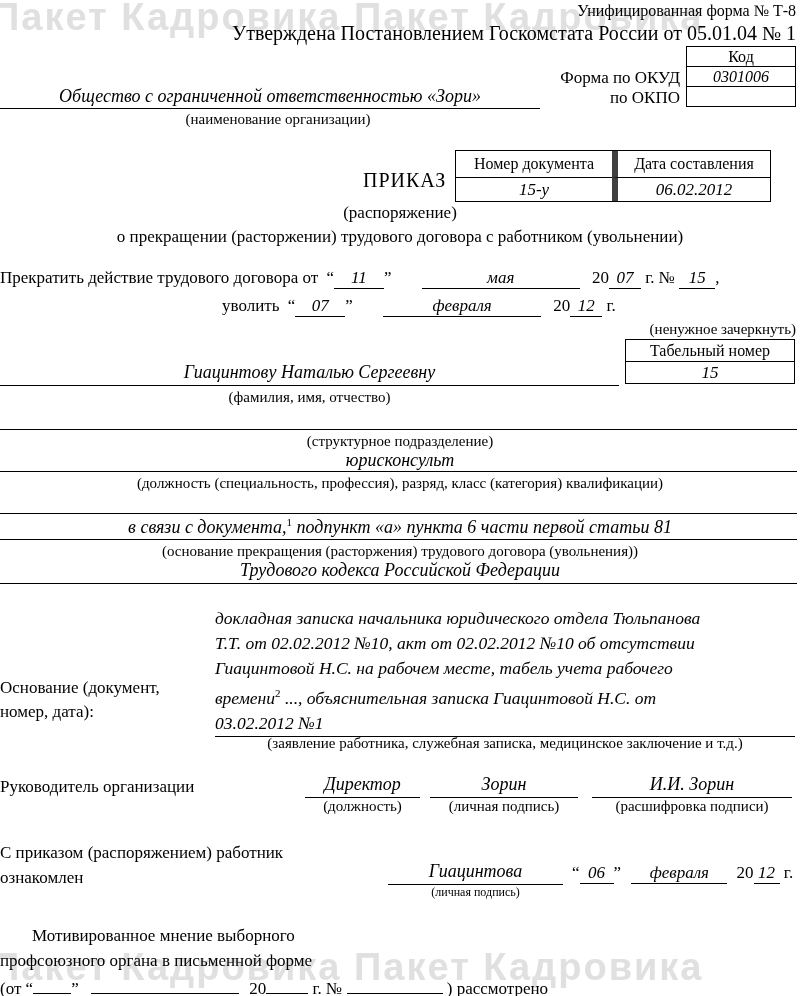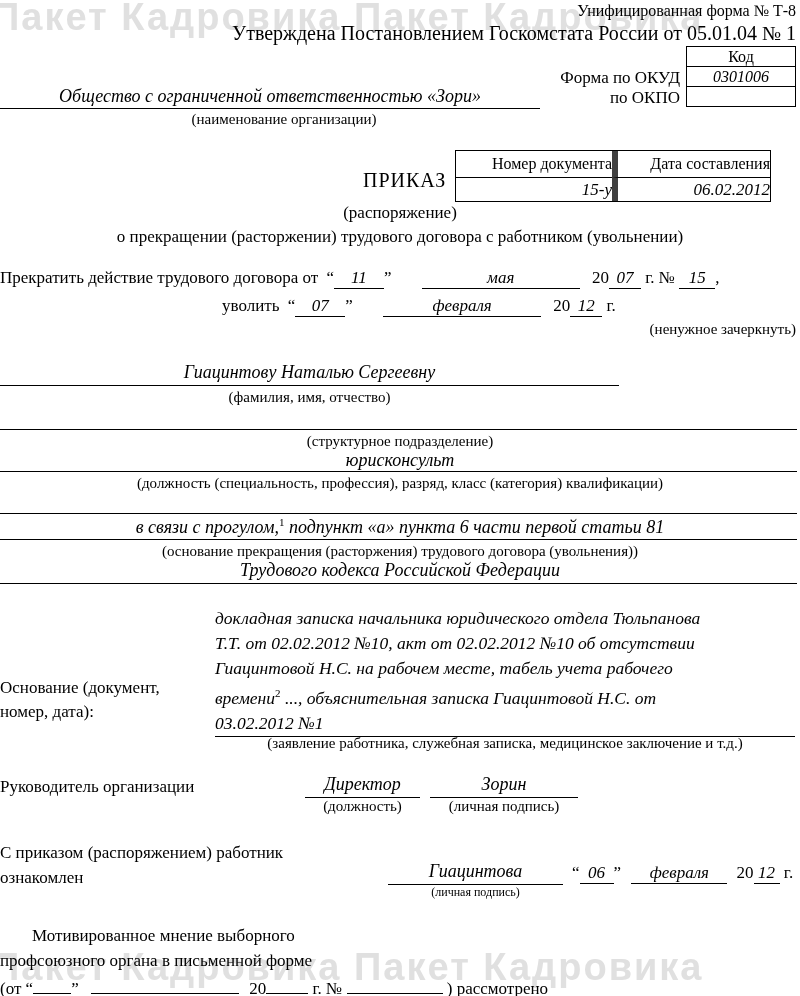--- a/index.html
+++ b/index.html
@@ -15,21 +15,21 @@
   .hline{position:absolute;border-top:1px solid #000;height:0;}
   .blank{display:inline-block;border-bottom:1px solid #000;text-align:center;
          font-style:italic;vertical-align:baseline;}
   .blank.empty{height:17px;}
   .wm{position:absolute;font-family:"Liberation Sans",sans-serif;font-weight:bold;
       font-size:38px;letter-spacing:2px;white-space:nowrap;}
   .code-row{height:19px;line-height:19px;border:1px solid #000;text-align:center;font-size:16px;}
   .code-row + .code-row{margin-top:-1px;}
   .doc-table{position:absolute;left:455px;top:150px;display:grid;
              grid-template-columns:156px 158px;border:1px solid #000;}
-  .doc-cell{height:26px;line-height:26px;text-align:right;font-size:16px;}
+  .doc-cell{height:26px;line-height:26px;text-align:center;font-size:16px;}
   .doc-cell.v{height:23px;line-height:23px;font-style:italic;font-size:17px;}
   .doc-cell.c2{border-left:6px solid #404040;}
   .doc-cell.r2{border-top:1px solid #000;}
   .tab-row{height:21px;line-height:21px;border:1px solid #000;text-align:center;font-size:16px;}
   .tab-row + .tab-row{margin-top:-1px;}
   .ul-box{border-bottom:1px solid #000;}
   .sig-val{border-bottom:1px solid #000;text-align:center;font-style:italic;font-size:18px;height:25px;line-height:25px;}
   sup{font-size:11px;font-style:normal;}
 </style>
 </head>
@@ -45,21 +45,21 @@
 
   <div class="abs" style="left:686px;top:46px;width:110px;">
     <div class="code-row">Код</div>
     <div class="code-row i">0301006</div>
     <div class="code-row i"></div>
   </div>
   <div class="abs rt" style="left:450px;top:68px;width:230px;">Форма по ОКУД</div>
   <div class="abs rt" style="left:450px;top:88px;width:230px;">по ОКПО</div>
 
   <div class="abs ul-box ctr i" style="left:0px;top:84px;width:540px;height:24px;line-height:24px;font-size:18px;">Общество с ограниченной ответственностью «Зори»</div>
-  <div class="abs ctr cap" style="left:14px;top:111px;width:540px;">(наименование организации)</div>
+  <div class="abs ctr cap" style="left:8px;top:111px;width:540px;">(наименование организации)</div>
 
   <div class="abs b" style="left:363px;top:169px;font-size:20px;letter-spacing:1px;">ПРИКАЗ</div>
   <div class="doc-table">
     <div class="doc-cell">Номер документа</div>
     <div class="doc-cell c2">Дата составления</div>
     <div class="doc-cell v r2">15-у</div>
     <div class="doc-cell v c2 r2">06.02.2012</div>
   </div>
   <div class="abs ctr b" style="left:0px;top:203px;width:800px;">(распоряжение)</div>
   <div class="abs ctr b" style="left:0px;top:227px;width:800px;">о прекращении (расторжении) трудового договора с работником (увольнении)</div>
@@ -74,34 +74,38 @@
   </div>
   <div class="abs" style="left:222px;top:296px;width:578px;white-space:nowrap;">
     <span class="b">уволить</span>
     <span class="b" style="margin-left:4px;">“</span><span class="blank" style="width:50px;">07</span><span class="b">”</span>
     <span class="blank" style="width:158px;margin-left:26px;">февраля</span>
     <span class="b" style="margin-left:8px;">20</span><span class="blank" style="width:32px;">12</span>
     <span class="b">г.</span>
   </div>
   <div class="abs rt cap" style="left:0px;top:321px;width:796px;">(ненужное зачеркнуть)</div>
 
+  <div class="abs" style="left:625px;top:339px;width:170px;">
+    <div class="tab-row">Табельный номер</div>
+    <div class="tab-row i" style="font-size:17px;">15</div>
+  </div>
 
   <div class="abs ul-box ctr i" style="left:0px;top:360px;width:619px;height:25px;line-height:25px;font-size:18px;">Гиацинтову Наталью Сергеевну</div>
   <div class="abs ctr cap" style="left:0px;top:389px;width:619px;">(фамилия, имя, отчество)</div>
 
   <div class="hline" style="left:0px;top:429px;width:797px;"></div>
   <div class="abs ctr cap" style="left:0px;top:433px;width:800px;">(структурное подразделение)</div>
 
   <div class="abs ctr i" style="left:0px;top:450px;width:800px;font-size:18px;">юрисконсульт</div>
   <div class="hline" style="left:0px;top:471px;width:797px;"></div>
   <div class="abs ctr cap" style="left:0px;top:475px;width:800px;">(должность (специальность, профессия), разряд, класс (категория) квалификации)</div>
 
   <div class="hline" style="left:0px;top:513px;width:797px;"></div>
   <div class="abs ctr i" style="left:0px;top:516px;width:800px;font-size:18px;">
-    <span>в связи с прогулом,</span><sup>1</sup><span> подпункт «а» пункта 6 части первой статьи 81</span>
+    <span>в связи с документа,</span><sup>1</sup><span> подпункт «а» пункта 6 части первой статьи 81</span>
   </div>
   <div class="hline" style="left:0px;top:539px;width:797px;"></div>
   <div class="abs ctr cap" style="left:0px;top:543px;width:800px;">(основание прекращения (расторжения) трудового договора (увольнения))</div>
   <div class="abs ctr i" style="left:0px;top:560px;width:800px;font-size:18px;">Трудового кодекса Российской Федерации</div>
   <div class="hline" style="left:0px;top:583px;width:797px;"></div>
 
   <div class="abs" style="left:0px;top:676px;width:205px;line-height:24px;">Основание (документ, номер, дата):</div>
   <div class="abs i ul-box" style="left:215px;top:606px;width:580px;font-size:17.5px;line-height:25px;">
     <div>докладная записка начальника юридического отдела Тюльпанова</div>
     <div>Т.Т. от 02.02.2012 №10, акт от 02.02.2012 №10 об отсутствии</div>
@@ -112,20 +116,24 @@
   <div class="abs ctr cap" style="left:215px;top:735px;width:580px;">(заявление работника, служебная записка, медицинское заключение и т.д.)</div>
 
   <div class="abs b" style="left:0px;top:777px;">Руководитель организации</div>
   <div class="abs" style="left:305px;top:772px;width:115px;">
     <div class="sig-val">Директор</div>
     <div class="ctr cap">(должность)</div>
   </div>
   <div class="abs" style="left:430px;top:772px;width:148px;">
     <div class="sig-val">Зорин</div>
     <div class="ctr cap">(личная подпись)</div>
+  </div>
+  <div class="abs" style="left:592px;top:772px;width:200px;">
+    <div class="sig-val">И.И. Зорин</div>
+    <div class="ctr cap">(расшифровка подписи)</div>
   </div>
 
   <div class="abs b" style="left:0px;top:843px;">С приказом (распоряжением) работник</div>
   <div class="abs b" style="left:0px;top:868px;">ознакомлен</div>
   <div class="abs" style="left:388px;top:859px;width:175px;">
     <div class="sig-val">Гиацинтова</div>
     <div class="ctr cap12">(личная подпись)</div>
   </div>
   <div class="abs" style="left:572px;top:863px;white-space:nowrap;">
     <span>“</span><span class="blank" style="width:34px;">06</span><span>”</span>

